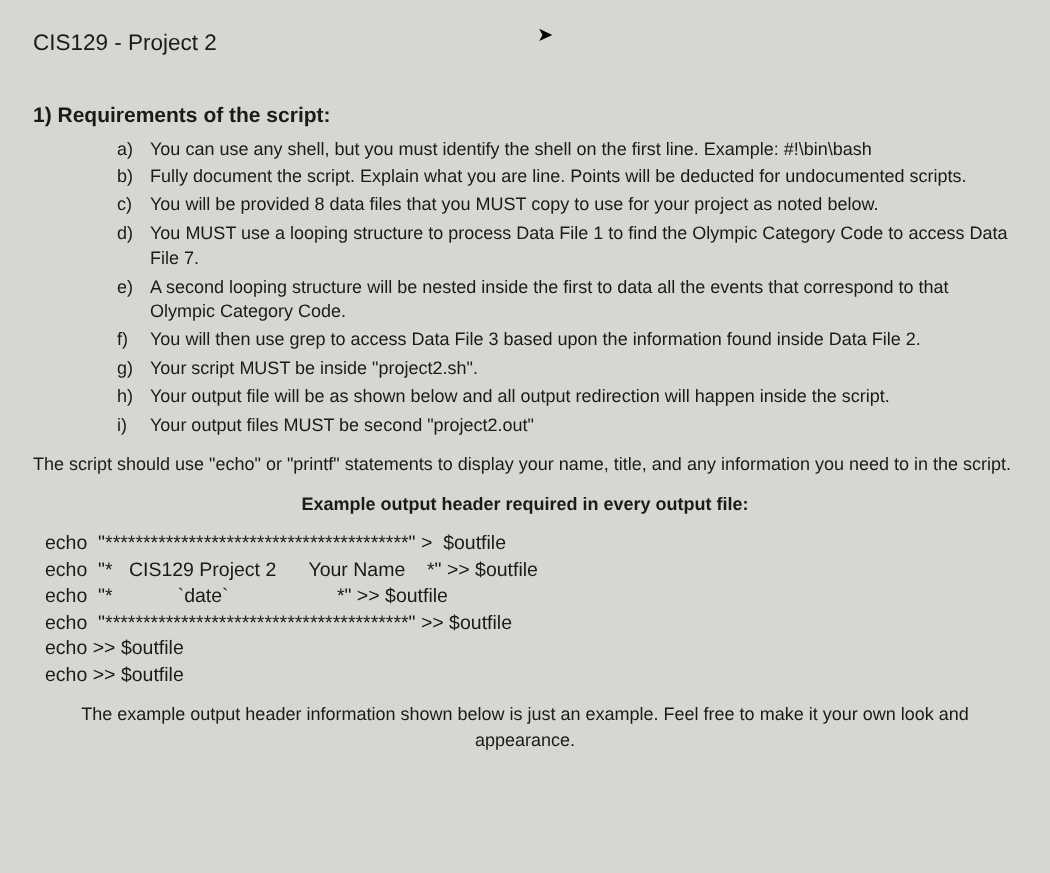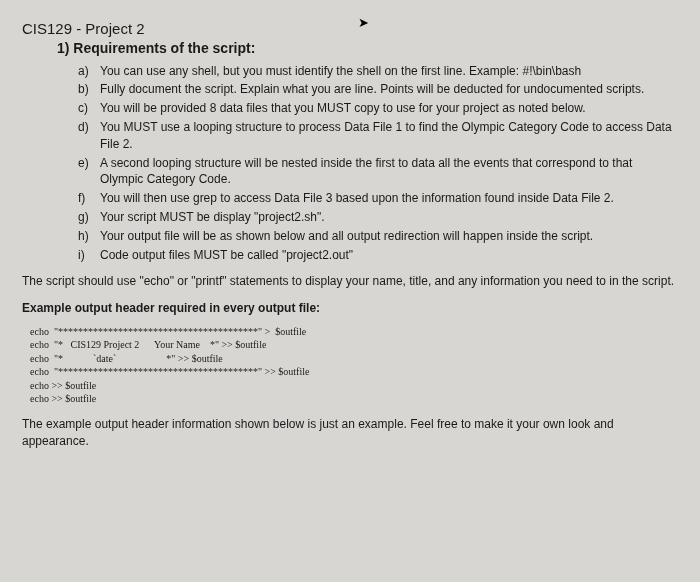--- a/index.html
+++ b/index.html
@@ -12,28 +12,27 @@
       height: 582px;
       background: #d8d6d2;
       font-family: Arial, Helvetica, sans-serif;
       padding: 18px 22px;
       color: #1a1a1a;
       font-size: 12px;
       line-height: 1.4;
     }
     .title {
       font-size: 15px;
-      margin-bottom: 0;
+      margin-bottom: 28px;
       font-weight: normal;
     }
     .section-header {
       font-size: 14px;
       font-weight: bold;
       margin-bottom: 4px;
-      margin-left: 35px;
     }
     .req-list {
       list-style: none;
       padding-left: 56px;
     }
     .req-item {
       display: flex;
       margin-bottom: 2px;
     }
     .req-marker {
@@ -43,31 +42,33 @@
       flex: 1;
     }
     .para {
       margin-top: 10px;
       margin-bottom: 10px;
     }
     .bold-para {
       font-weight: bold;
       margin-top: 10px;
       margin-bottom: 8px;
+      text-align: center;
     }
     .code-block {
-      font-family: Liberation Serif, serif;
-      font-size: 10px;
+      font-family: Liberation Sans, sans-serif;
+      font-size: 13px;
       white-space: pre;
       margin-left: 8px;
       margin-bottom: 10px;
       line-height: 1.35;
     }
     .closing {
       margin-top: 6px;
+      text-align: center;
     }
     .cursor {
       position: absolute;
       left: 358px;
       top: 14px;
       font-size: 13px;
       color: #000;
     }
   </style>
 </head>
@@ -87,41 +88,41 @@
   <li class="req-item">
     <span class="req-marker">b)</span>
     <span class="req-text">Fully document the script. Explain what you are line. Points will be deducted for undocumented scripts.</span>
   </li>
   <li class="req-item">
     <span class="req-marker">c)</span>
     <span class="req-text">You will be provided 8 data files that you MUST copy to use for your project as noted below.</span>
   </li>
   <li class="req-item">
     <span class="req-marker">d)</span>
-    <span class="req-text">You MUST use a looping structure to process Data File 1 to find the Olympic Category Code to access Data File 2.</span>
+    <span class="req-text">You MUST use a looping structure to process Data File 1 to find the Olympic Category Code to access Data File 7.</span>
   </li>
   <li class="req-item">
     <span class="req-marker">e)</span>
     <span class="req-text">A second looping structure will be nested inside the first to data all the events that correspond to that Olympic Category Code.</span>
   </li>
   <li class="req-item">
     <span class="req-marker">f)</span>
     <span class="req-text">You will then use grep to access Data File 3 based upon the information found inside Data File 2.</span>
   </li>
   <li class="req-item">
     <span class="req-marker">g)</span>
-    <span class="req-text">Your script MUST be display "project2.sh".</span>
+    <span class="req-text">Your script MUST be inside "project2.sh".</span>
   </li>
   <li class="req-item">
     <span class="req-marker">h)</span>
     <span class="req-text">Your output file will be as shown below and all output redirection will happen inside the script.</span>
   </li>
   <li class="req-item">
     <span class="req-marker">i)</span>
-    <span class="req-text">Code output files MUST be called "project2.out"</span>
+    <span class="req-text">Your output files MUST be second "project2.out"</span>
   </li>
 </ol>
 
 <div class="para">The script should use "echo" or "printf" statements to display your name, title, and any information you need to in the script.</div>
 
 <div class="bold-para">Example output header required in every output file:</div>
 
 <div class="code-block">echo  "****************************************" &gt;  $outfile
 echo  "*   CIS129 Project 2      Your Name    *" &gt;&gt; $outfile
 echo  "*            `date`                    *" &gt;&gt; $outfile

